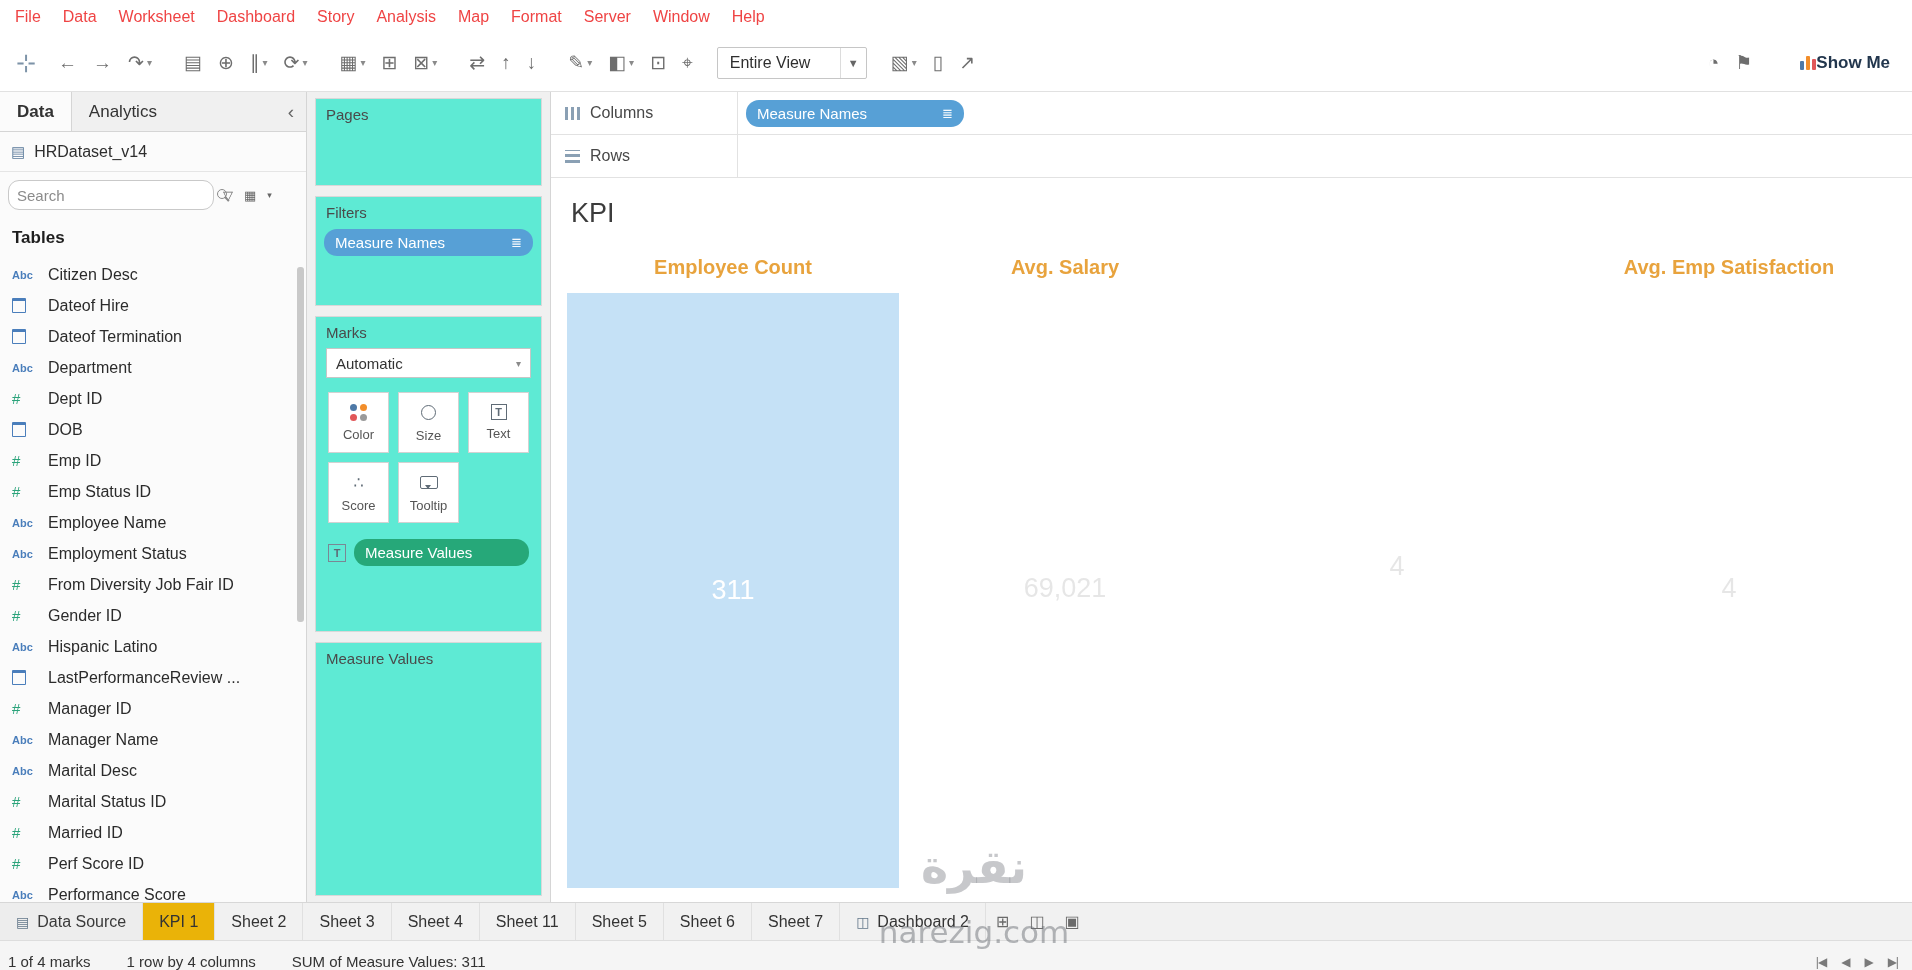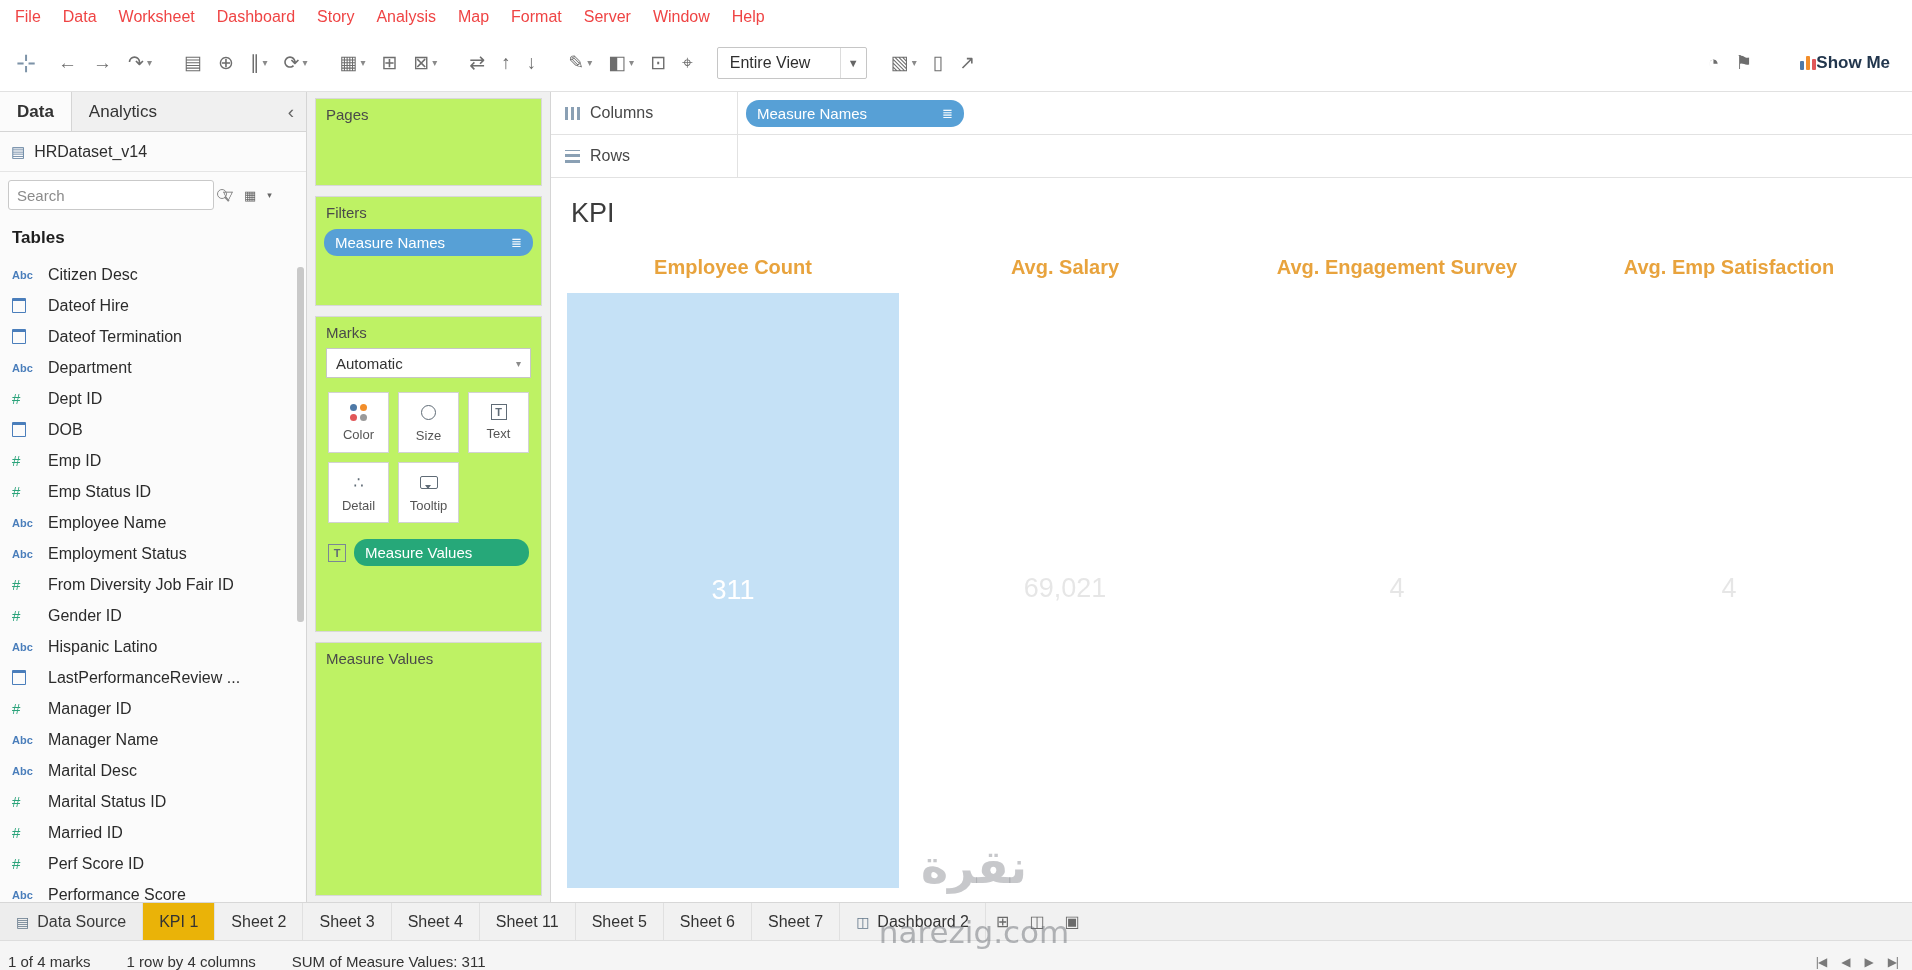--- a/index.html
+++ b/index.html
@@ -33,39 +33,39 @@
 
   
   .left-panel { width:307px; background:#fbfbfb; border-right:1px solid #d5d5d5; display:flex; flex-direction:column; }
   .lp-tabs { display:flex; align-items:stretch; height:40px; background:#f0f0f0; border-bottom:1px solid #d5d5d5; }
   .lp-tab { padding:0 17px; display:flex; align-items:center; font-size:17px; color:#333; }
   .lp-tab.active { background:#fbfbfb; font-weight:700; border-right:1px solid #d5d5d5; }
   .lp-collapse { margin-left:auto; padding:0 12px; display:flex; align-items:center; color:#666; font-size:19px; }
   .lp-ds { display:flex; align-items:center; gap:9px; height:40px; padding:0 11px; border-bottom:1px solid #e5e5e5; font-size:16px; color:#2e2e2e; background:#fbfbfb; }
   .ds-ic { color:#5a7a9a; font-size:15px; }
   .lp-search-row { display:flex; align-items:center; gap:7px; padding:8px 8px; }
-  .search-box { width:206px; height:30px; border:1px solid #c9c9c9; border-radius:3px; background:#fff; display:flex; align-items:center; padding:14px 8px; }
+  .search-box { width:206px; height:30px; border:1px solid #c9c9c9; border-radius:11px; background:#fff; display:flex; align-items:center; padding:14px 8px; }
   .search-input { border:none; outline:none; flex:1; font-size:15px; color:#333; background:transparent; font-family:inherit; }
   .search-input::placeholder { color:#8b8b8b; }
   .mag { position:relative; width:14px; height:14px; flex:0 0 auto; }
   .mag::before { content:''; position:absolute; width:8px; height:8px; border:1.5px solid #8a8a8a; border-radius:50%; left:1px; top:1px; }
   .mag::after { content:''; position:absolute; width:6px; height:1.5px; background:#8a8a8a; transform:rotate(45deg); left:8px; top:10px; }
   .lp-mini { color:#666; font-size:13px; display:flex; align-items:center; padding:2px; }
   .tables-header { padding:10px 12px 5px; font-size:17px; font-weight:700; color:#1e1e1e; }
   .fields { flex:1; overflow:hidden; position:relative; padding-top:6px; }
   .field-row { display:flex; align-items:center; gap:9px; height:31px; padding:0 6px 0 12px; font-size:16px; color:#2b2b2b; }
   .fic { width:27px; flex:0 0 auto; display:flex; align-items:center; }
   .fic-abc { color:#4a7ebb; font-size:11px; font-weight:700; }
   .fic-num { color:#2aa37a; font-size:15px; }
   .fic-date::before { content:''; display:inline-block; width:12px; height:11px; border:1.5px solid #4a7ebb; border-top-width:3.5px; border-radius:1px; }
   .lp-scroll { position:absolute; right:2px; top:14px; width:7px; height:355px; background:#c9c9c9; border-radius:3px; }
 
   
   .cards-panel { width:244px; background:#f0f0f0; border-right:1px solid #d5d5d5; padding:6px 8px; display:flex; flex-direction:column; gap:10px; }
-  .card { background:#bef264; border:1px solid #d8d8d8; }
+  .card { background:#5eead4; border:1px solid #d8d8d8; }
   .card-title { font-size:15px; color:#4a4a4a; padding:7px 10px 5px; }
   .card.pages { height:88px; }
   .card.filters { height:110px; }
   .card.marks { height:316px; }
   .card.mvalues { flex:1; }
   .card-body { padding:3px 8px; display:flex; flex-direction:column; gap:7px; }
   .pill { height:27px; border-radius:13px; display:flex; align-items:center; justify-content:space-between; padding:0 11px; color:#fff; font-size:15px; width:100%; white-space:nowrap; overflow:hidden; }
   .pill.blue { background:var(--pill-blue,#57a0d6); }
   .pill.green { background:var(--pill-green,#26a879); justify-content:flex-start; }
   .pill-right { font-size:13px; opacity:.95; margin-left:6px; }
@@ -382,21 +382,21 @@
           <div class="mk-btn">
             <span class="mk-ic mk-size"></span>
             <span class="mk-label">Size</span>
           </div>
           <div class="mk-btn">
             <span class="mk-ic mk-text">T</span>
             <span class="mk-label">Text</span>
           </div>
           <div class="mk-btn">
             <span class="mk-ic mk-detail">∴</span>
-            <span class="mk-label">Detail</span>
+            <span class="mk-label">Score</span>
           </div>
           <div class="mk-btn">
             <span class="mk-ic mk-tooltip"></span>
             <span class="mk-label">Tooltip</span>
           </div>
         </div>
       <div class="mk-pill-row">
         <span class="mk-t-icon">T</span>
         <div class="pill green" style="flex:1;">
           <span>Measure Values</span>
@@ -439,21 +439,20 @@
               </div>
             </div>
           </div>
           <div class="kcol">
             <div class="khead">Avg. Salary</div>
             <div class="kbody">
               <div class="kfaint">69,021</div>
             </div>
           </div>
           <div class="kcol">
-            <div class="khead">Avg. Engagement Survey</div>
             <div class="kbody">
               <div class="kfaint">4</div>
             </div>
           </div>
           <div class="kcol">
             <div class="khead">Avg. Emp Satisfaction</div>
             <div class="kbody">
               <div class="kfaint">4</div>
             </div>
           </div>

